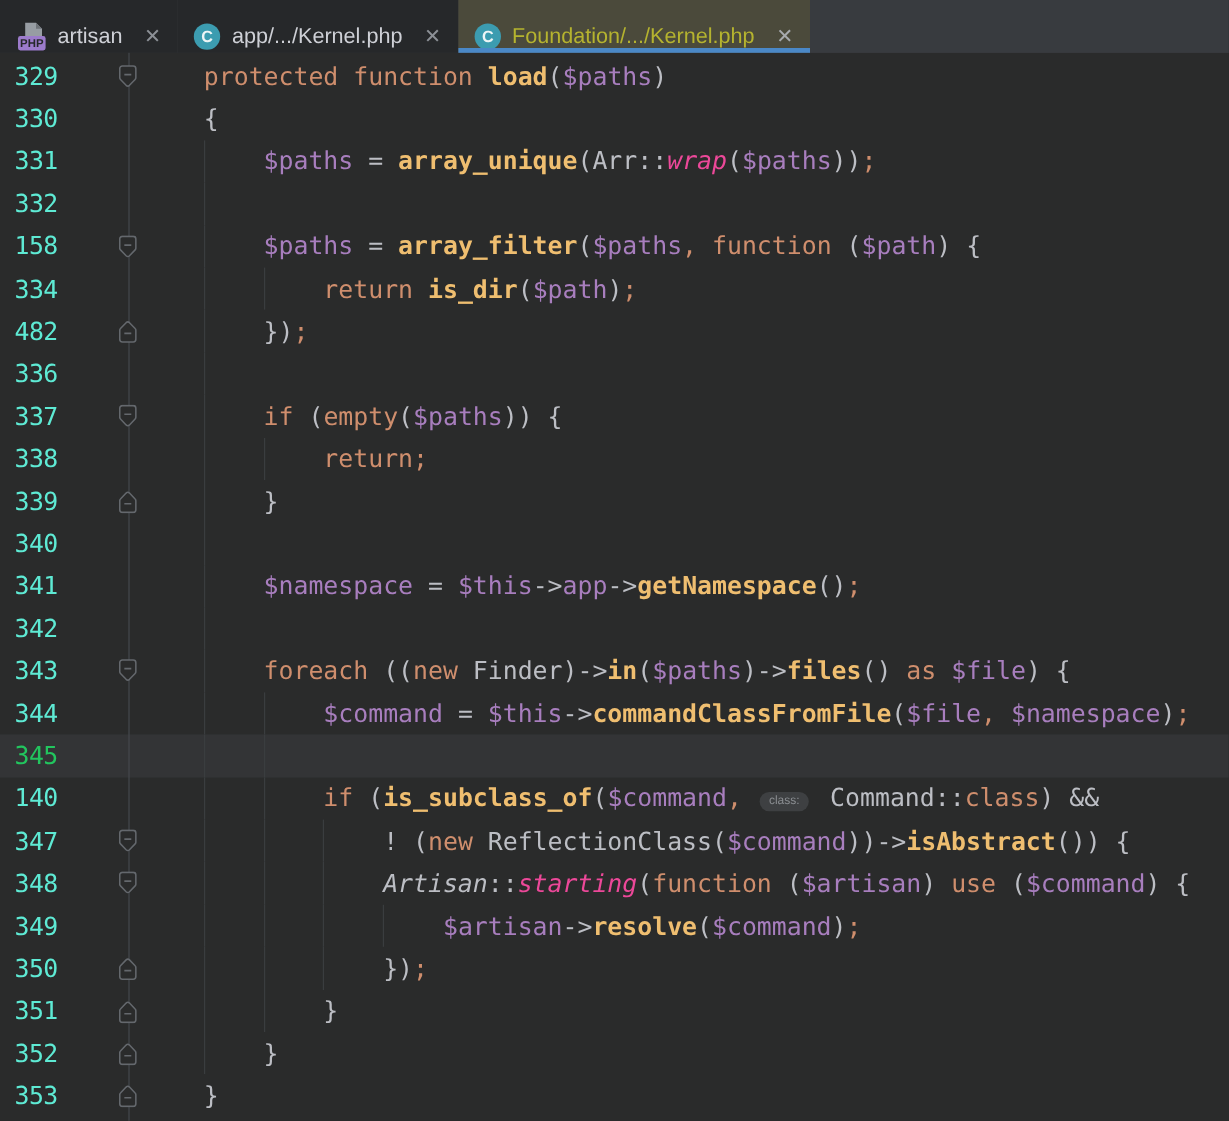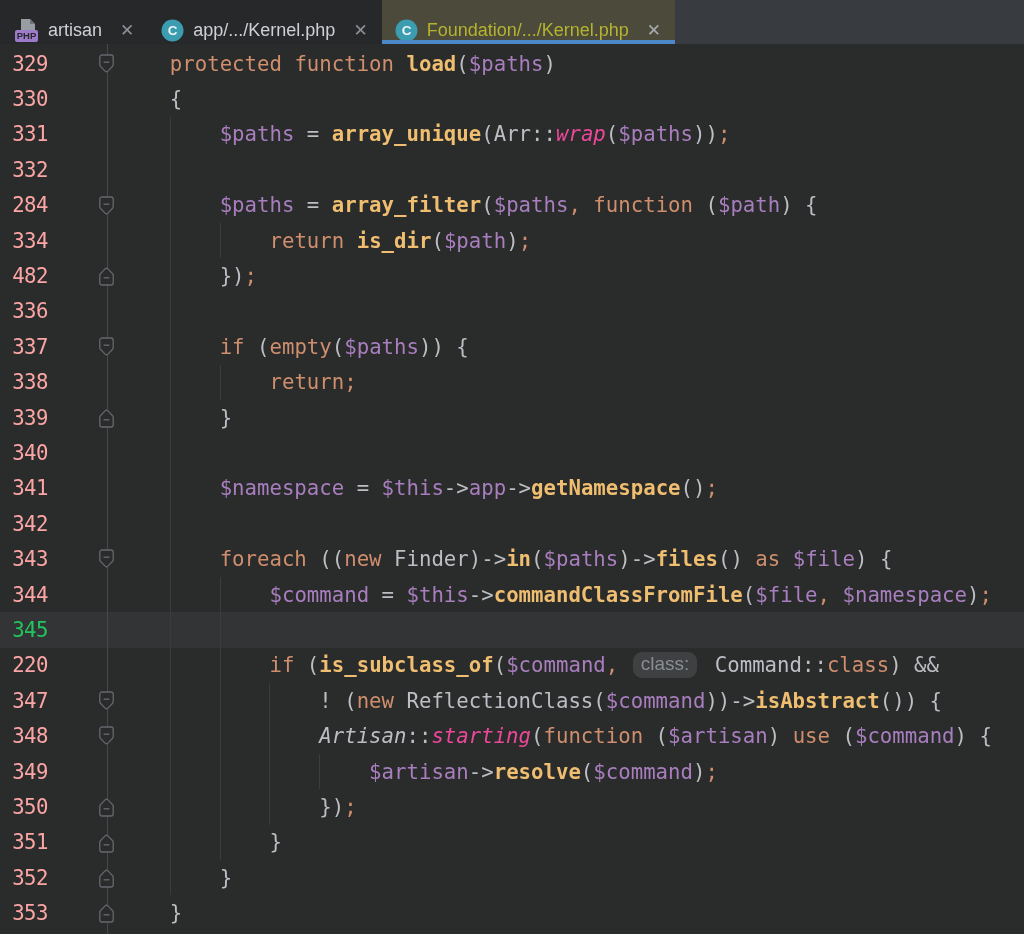--- a/index.html
+++ b/index.html
@@ -36,37 +36,37 @@
   }
   .foldline{
     position:absolute;left:107px;top:0;bottom:0;width:1px;
     background:#45484C;z-index:2;
   }
   .line{
     height:35.4px;display:flex;align-items:center;position:relative;
   }
   .line.active{background:#333436;}
   .ln{
-    width:48px;flex:none;text-align:right;color:#fca5a5;
+    width:48px;flex:none;text-align:right;color:#5eead4;
     letter-spacing:-0.5px;
   }
   .line.active .ln{color:#22c55e;}
   .fold{width:72px;flex:none;position:relative;height:100%;}
   .fold svg{position:absolute;left:50px;top:8px;z-index:3;}
   .code{white-space:pre;color:#BCBEC4;position:relative;z-index:1;}
   .tok.k{color:#CF8E6D;}
   .tok.f{color:#EFBE70;font-weight:bold;}
   .tok.fi{color:#ec4899;font-weight:normal;font-style:italic;}
   .tok.v{color:#A87EBE;}
   .tok.d{color:#BCBEC4;}
   .tok.di{color:#BCBEC4;font-style:italic;}
   .tok.p{color:#CF8E6D;}
   .chip{
     display:inline-block;background:#3E4042;color:#8A8D91;
-    font-family:"Liberation Sans", sans-serif;font-size:19px;
+    font-family:"Liberation Sans", sans-serif;font-size:10px;
     border-radius:9px;padding:2px 8px 3px;margin:0 5px 0 2px;
     vertical-align:2px;line-height:1.1;
   }
   .guide{
     position:absolute;top:0;bottom:0;width:1px;background:#3A3D3F;display:block;
   }
 </style>
 </head>
 <body>
 
@@ -130,21 +130,21 @@
         <span class="code"><span class="tok d">        </span><span class="tok v">$paths</span><span class="tok d"> = </span><span class="tok f">array_unique</span><span class="tok d">(</span><span class="tok d">Arr</span><span class="tok d">::</span><span class="tok fi">wrap</span><span class="tok d">(</span><span class="tok v">$paths</span><span class="tok d">))</span><span class="tok p">;</span></span>
       </div>
       <div class="line">
         <span class="guide" style="left: 169.8px;"></span>
         <span class="ln">332</span>
         <span class="fold"></span>
         <span class="code"></span>
       </div>
       <div class="line">
         <span class="guide" style="left: 169.8px;"></span>
-        <span class="ln">284</span>
+        <span class="ln">158</span>
         <span class="fold">
           <svg class="ficon" width="17" height="20" viewBox="0 0 17 20">
     <path d="M4 1 h9 a2.2 2.2 0 0 1 2.2 2.2 v7.6 a2 2 0 0 1 -.6 1.4 l-4.7 4.9 a2 2 0 0 1 -2.8 0 l-4.7 -4.9 a2 2 0 0 1 -.6 -1.4 v-7.6 A2.2 2.2 0 0 1 4 1 z" fill="#2A2B2B" stroke="#64686D" stroke-width="1.3"></path>
     <line x1="5.6" y1="8.2" x2="11.4" y2="8.2" stroke="#64686D" stroke-width="1.4"></line>
   </svg>
         </span>
         <span class="code"><span class="tok d">        </span><span class="tok v">$paths</span><span class="tok d"> = </span><span class="tok f">array_filter</span><span class="tok d">(</span><span class="tok v">$paths</span><span class="tok p">,</span><span class="tok d"> </span><span class="tok k">function</span><span class="tok d"> (</span><span class="tok v">$path</span><span class="tok d">) {</span></span>
       </div>
       <div class="line">
         <span class="guide" style="left: 169.8px;"></span>
@@ -238,21 +238,21 @@
       <div class="line active">
         <span class="guide" style="left: 169.8px;"></span>
         <span class="guide" style="left: 219.6px;"></span>
         <span class="ln">345</span>
         <span class="fold"></span>
         <span class="code"></span>
       </div>
       <div class="line">
         <span class="guide" style="left: 169.8px;"></span>
         <span class="guide" style="left: 219.6px;"></span>
-        <span class="ln">220</span>
+        <span class="ln">140</span>
         <span class="fold"></span>
         <span class="code"><span class="tok d">            </span><span class="tok k">if</span><span class="tok d"> (</span><span class="tok f">is_subclass_of</span><span class="tok d">(</span><span class="tok v">$command</span><span class="tok p">,</span><span class="tok d"> </span><span class="chip">class:</span><span class="tok d"> Command</span><span class="tok d">::</span><span class="tok k">class</span><span class="tok d">) </span><span class="tok d">&amp;&amp;</span></span>
       </div>
       <div class="line">
         <span class="guide" style="left: 169.8px;"></span>
         <span class="guide" style="left: 219.6px;"></span>
         <span class="guide" style="left: 269.4px;"></span>
         <span class="ln">347</span>
         <span class="fold">
           <svg class="ficon" width="17" height="20" viewBox="0 0 17 20">

